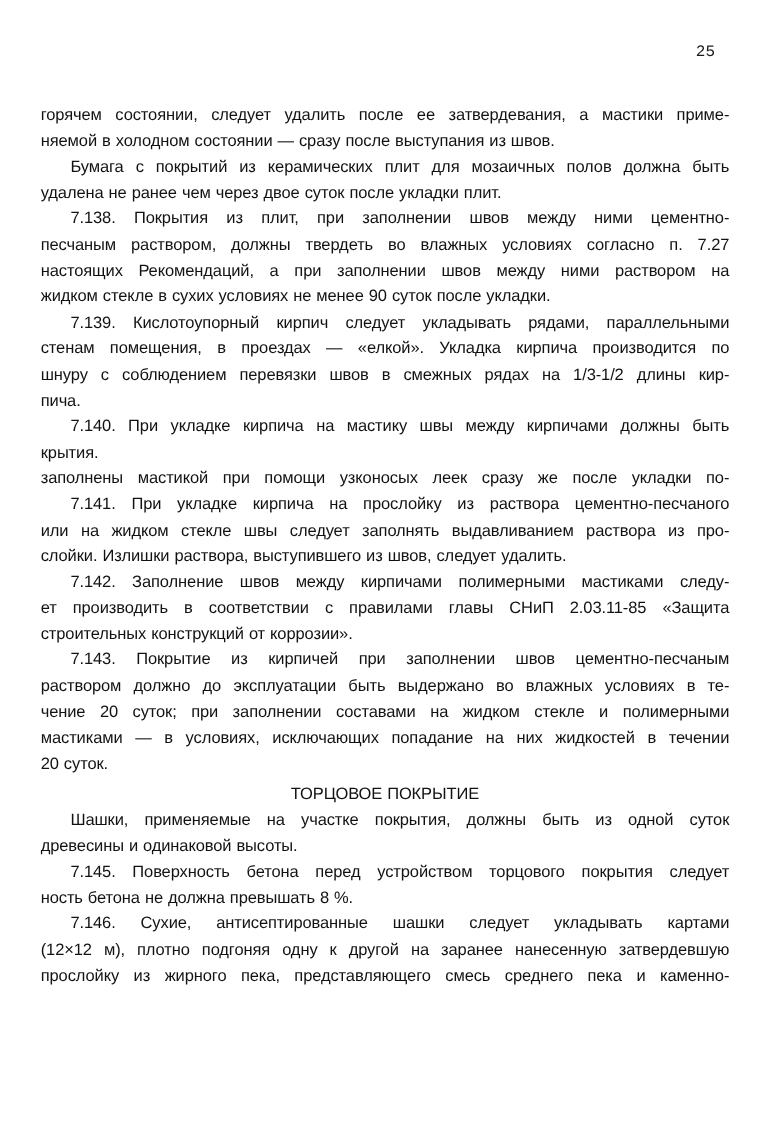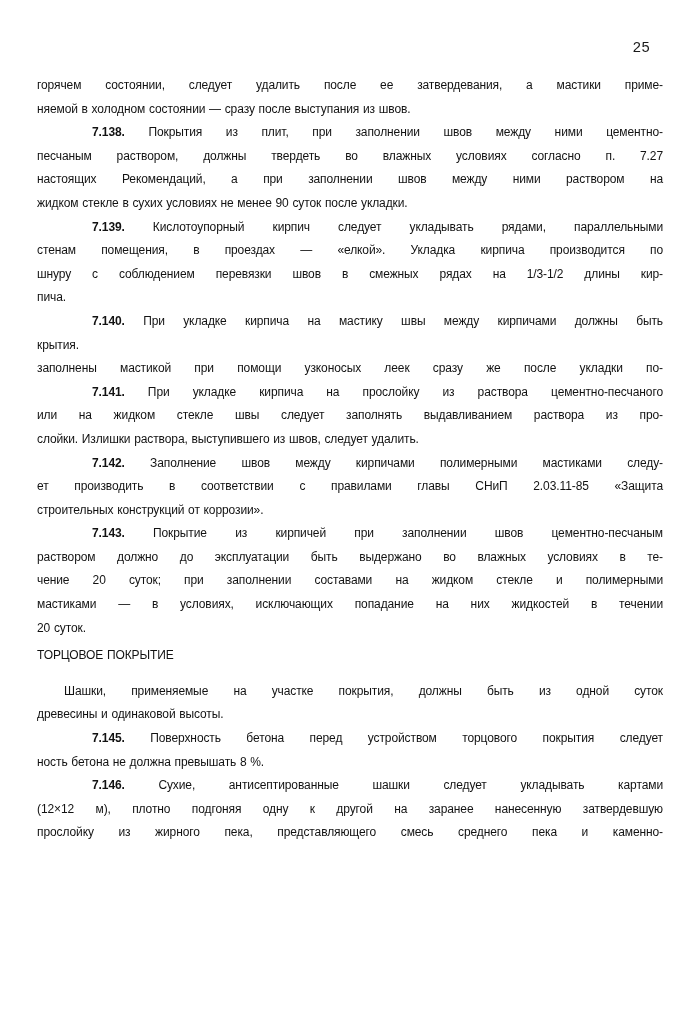--- a/index.html
+++ b/index.html
@@ -20,50 +20,55 @@
     position: absolute;
     top: 40px;
     right: 50px;
     font-family: Liberation Mono, monospace;
     font-size: 14.5px;
     color: #1a1a1a;
   }
   .doc-body {
     position: absolute;
     left: 37px;
-    top: 74px;
+    top: 93px;
     width: 626px;
-    font-size: 12px;
+    font-size: 15px;
     line-height: 23.6px;
     letter-spacing: -0.1px;
     word-spacing: 0.5px;
   }
   .para { margin: 0; }
   .line { min-height: 23.6px; }
   
   .line.j {
     text-align: justify;
     text-align-last: justify;
   }
   .line.indent { text-indent: 27px; }
-  .num { font-weight: 700; margin-left: 28px; }
+  .num { font-weight: 400; }
   .heading {
+    text-align: center;
     margin-top: 4px;
-    margin-bottom: 12px;
+    margin-bottom: 0;
   }
 </style>
 </head>
 <body>
 
 <div class="page">
   <div class="page-number">25</div>
   <div class="doc-body">
       <div class="para">
         <div class="line j">горячем состоянии, следует удалить после ее затвердевания, а мастики приме-</div>
         <div class="line">няемой в холодном состоянии — сразу после выступания из швов.</div>
+      </div>
+      <div class="para">
+        <div class="line j indent">Бумага с покрытий из керамических плит для мозаичных полов должна быть</div>
+        <div class="line">удалена не ранее чем через двое суток после укладки плит.</div>
       </div>
       <div class="para">
         <div class="line j indent"><span class="num">7.138.</span> Покрытия из плит, при заполнении швов между ними цементно-</div>
         <div class="line j">песчаным раствором, должны твердеть во влажных условиях согласно п. 7.27</div>
         <div class="line j">настоящих Рекомендаций, а при заполнении швов между ними раствором на</div>
         <div class="line">жидком стекле в сухих условиях не менее 90 суток после укладки.</div>
       </div>
       <div class="para">
         <div class="line j indent"><span class="num">7.139.</span> Кислотоупорный кирпич следует укладывать рядами, параллельными</div>
         <div class="line j">стенам помещения, в проездах — «елкой». Укладка кирпича производится по</div>

